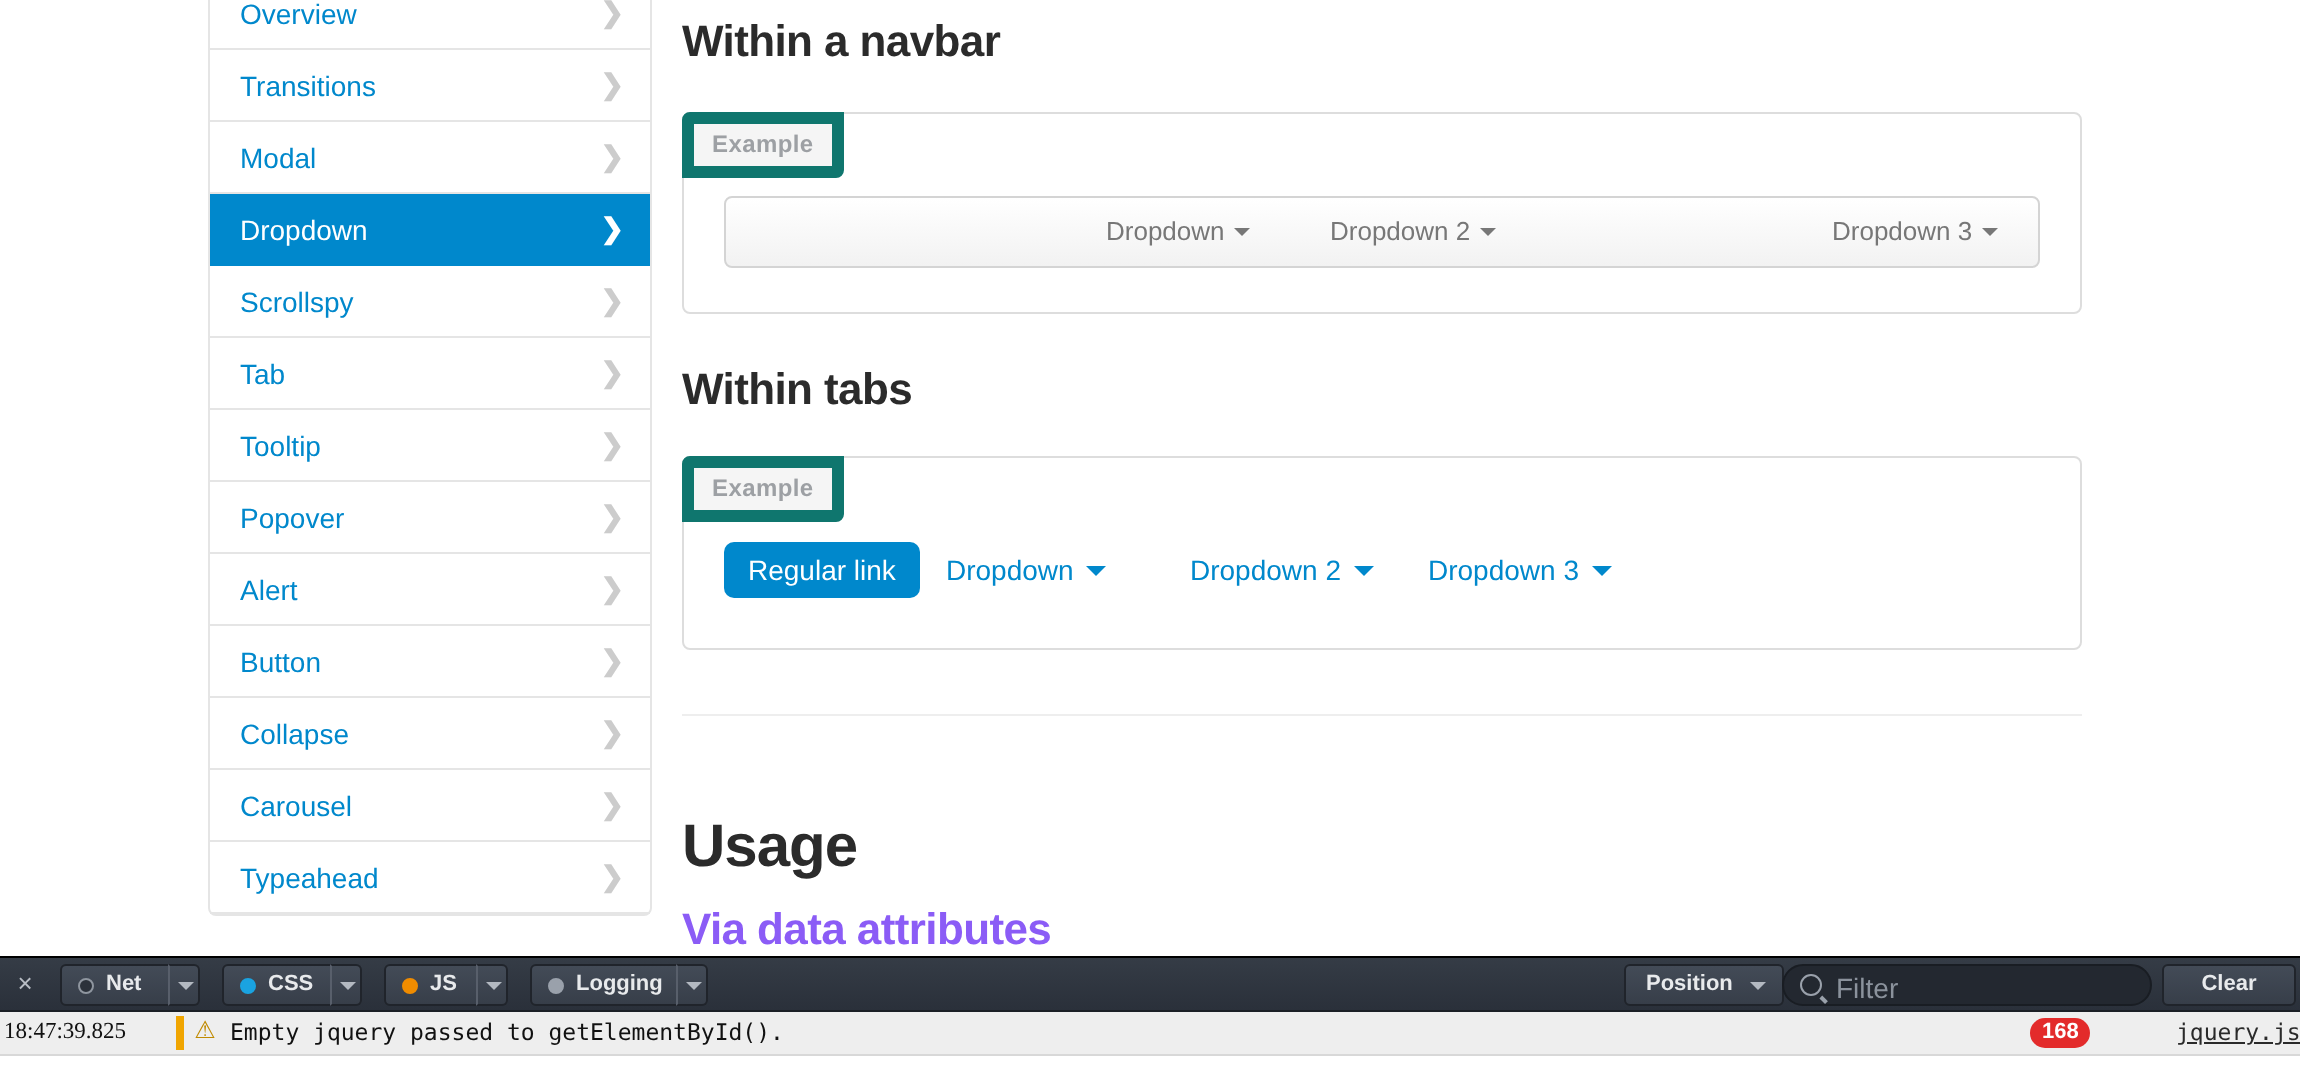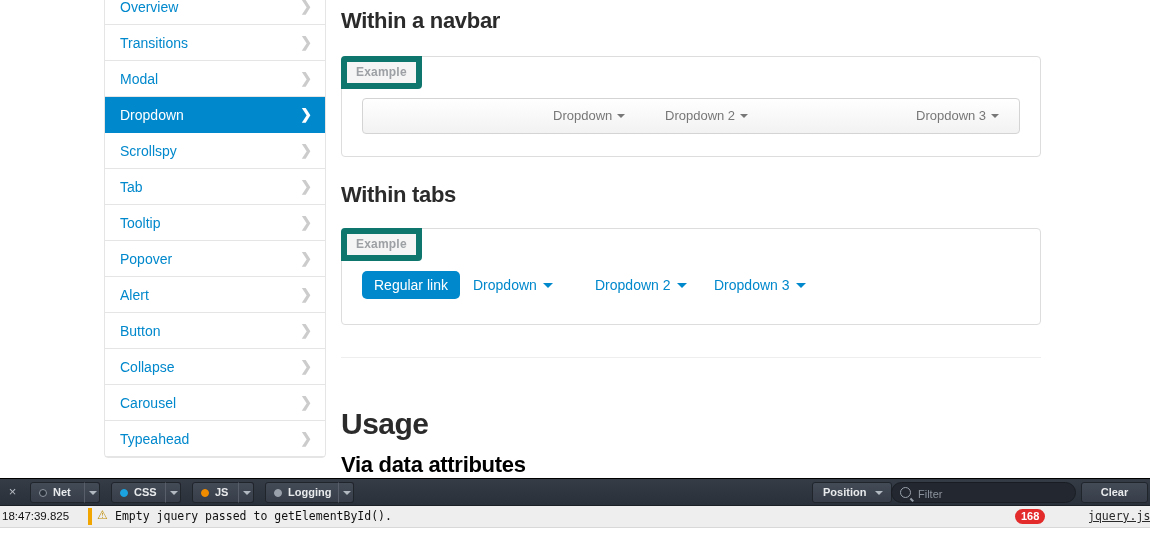--- a/index.html
+++ b/index.html
@@ -99,21 +99,21 @@
     font-size: 22px;
     font-weight: bold;
     color: #2b2b2b;
     margin: 0;
     letter-spacing: -0.3px;
   }
   h3.sub-h {
     font-family: "Liberation Sans", sans-serif;
     font-size: 22px;
     font-weight: bold;
-    color: #000000;
+    color: #8b5cf6;
     margin: 0;
     letter-spacing: -0.3px;
   }
 
   .hdr-navbar { position: absolute; left: 0; top: 8px; }
   .hdr-tabs   { position: absolute; left: 0; top: 182px; }
   .hdr-usage  { position: absolute; left: 0; top: 407px; font-size: 30px; }
   .hdr-via    { position: absolute; left: 0; top: 452px; }
 
   
@@ -370,21 +370,21 @@
     transform: rotate(45deg);
   }
   .cs-filter input {
     position: absolute;
     left: 24px; top: 0;
     width: 150px; height: 19px;
     background: transparent;
     border: 0;
     outline: none;
     color: #cfd3d8;
-    font-size: 11px;
+    font-size: 14px;
     font-family: "Liberation Sans", sans-serif;
   }
   .cs-filter input::placeholder { color: #8b929c; }
 
   .cs-clear {
     position: absolute;
     left: 1081px; top: 3px;
     width: 67px; height: 21px;
     background: linear-gradient(to bottom, #434b57 0%, #373e49 100%);
     border: 1px solid #20242b;
@@ -408,21 +408,21 @@
     border-bottom: 1px solid #d8d8d8;
     box-sizing: border-box;
     cursor: pointer;
   }
   .cs-time {
     position: absolute;
     left: 2px; top: 0;
     line-height: 21px;
     font-size: 11.5px;
     color: #111111;
-    font-family: Liberation Sans, sans-serif;
+    font-family: Liberation Serif, serif;
   }
   .cs-bar {
     position: absolute;
     left: 88px; top: 2px;
     width: 4px; height: 17px;
     background: #f0a500;
   }
   .cs-warn {
     position: absolute;
     left: 96px; top: 3px;

